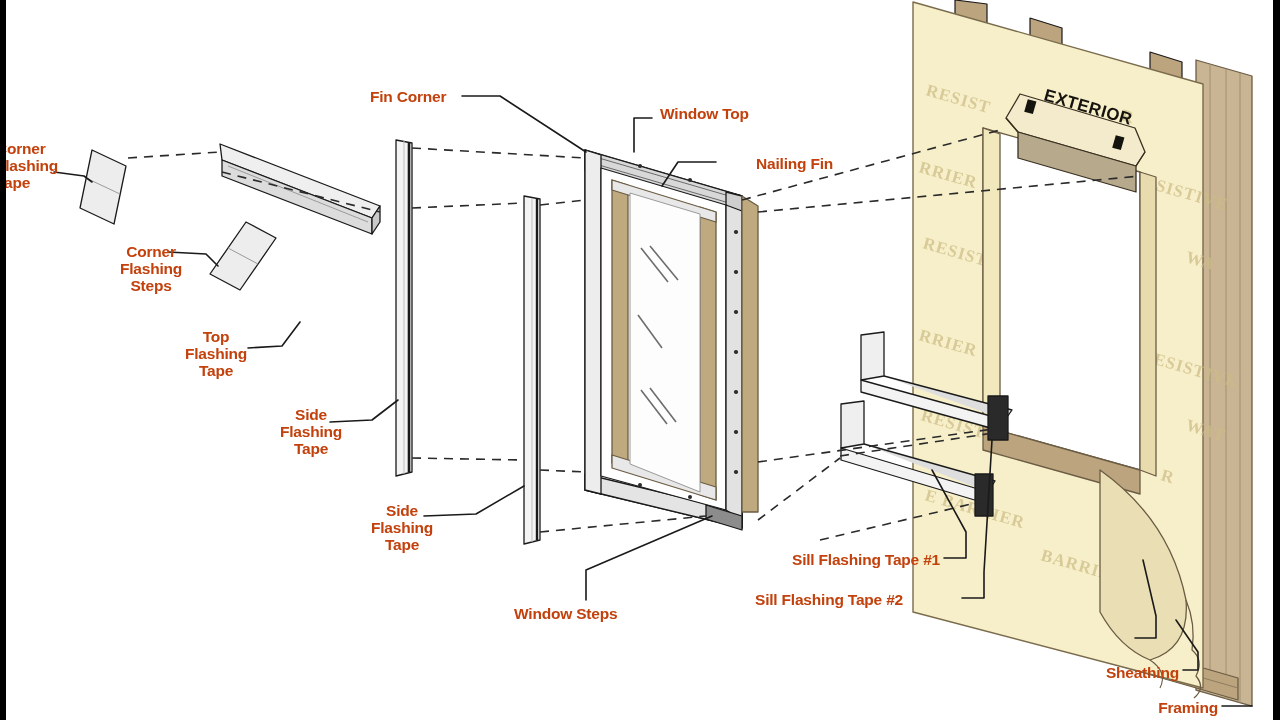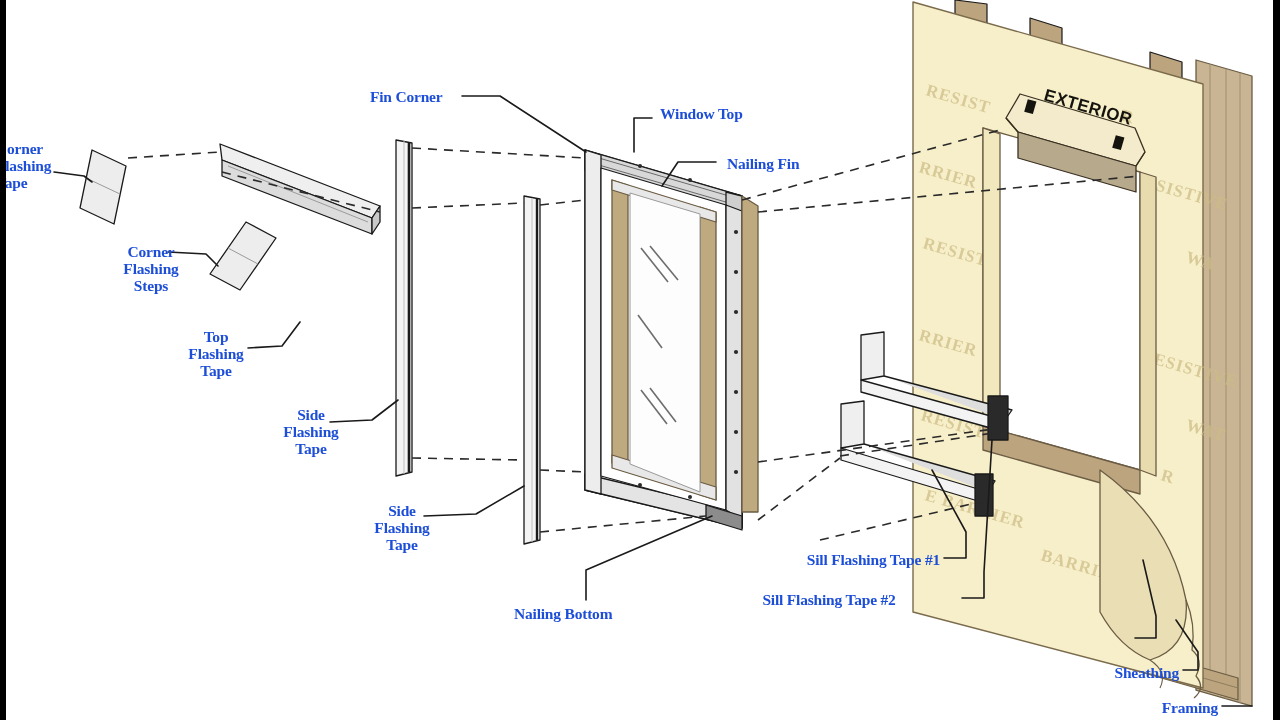--- a/index.html
+++ b/index.html
@@ -3,21 +3,21 @@
 <meta charset="utf-8">
 <title>10 Steps for Windows — Exploded Window Flashing Diagram</title>
 <style>
   html,body{margin:0;padding:0;background:#000;}
   body{width:1280px;height:720px;overflow:hidden;font-family:"Liberation Sans",sans-serif;}
   #stage{position:relative;width:1280px;height:720px;background:#ffffff;overflow:hidden;}
   .bar{position:absolute;top:0;height:720px;background:#000;z-index:60;}
   .bar.l{left:0;width:6px;}
   .bar.r{right:0;width:7px;}
 
-  .lbl{position:absolute;color:#1d4ed8;font-family:Liberation Serif, serif;
+  .lbl{position:absolute;color:#c2410c;font-family:Liberation Sans, sans-serif;
        font-weight:700;font-size:15.5px;line-height:17px;letter-spacing:-0.2px;
        white-space:pre-line;z-index:40;}
   .lbl.ctr{text-align:center;}
   .lbl.rt{text-align:right;}
 
   svg.layer{position:absolute;left:0;top:0;width:1280px;height:720px;}
   #art{z-index:10;}
   #leaders{z-index:35;}
 
   
@@ -247,22 +247,22 @@
 Tape</div>
   <div class="lbl ctr" style="left:266px; top:406px; width:90px;">Side
 Flashing
 Tape</div>
   <div class="lbl ctr" style="left:356px; top:502px; width:92px;">Side
 Flashing
 Tape</div>
 
   <div class="lbl" style="left:370px; top:88px;">Fin Corner</div>
   <div class="lbl" style="left:660px; top:105px;text-align:right;">Window Top</div>
-  <div class="lbl" style="left:727px; top:155px;">Nailing Fin</div>
-  <div class="lbl" style="left:514px; top:605px;">Nailing Bottom</div>
+  <div class="lbl" style="left:756px; top:155px;">Nailing Fin</div>
+  <div class="lbl" style="left:514px; top:605px;">Window Steps</div>
 
   <div class="lbl rt" style="left:655px;  top:551px; width:285px;">Sill Flashing Tape #1</div>
   <div class="lbl rt" style="left:700px;  top:591px; width:258px;text-align:center;">Sill Flashing Tape #2</div>
   <div class="lbl rt" style="left:920px;  top:664px; width:259px;">Sheathing</div>
   <div class="lbl rt" style="left:1000px; top:699px; width:218px;">Framing</div>
 
 
   <div class="bar l"></div>
   <div class="bar r"></div>
 

